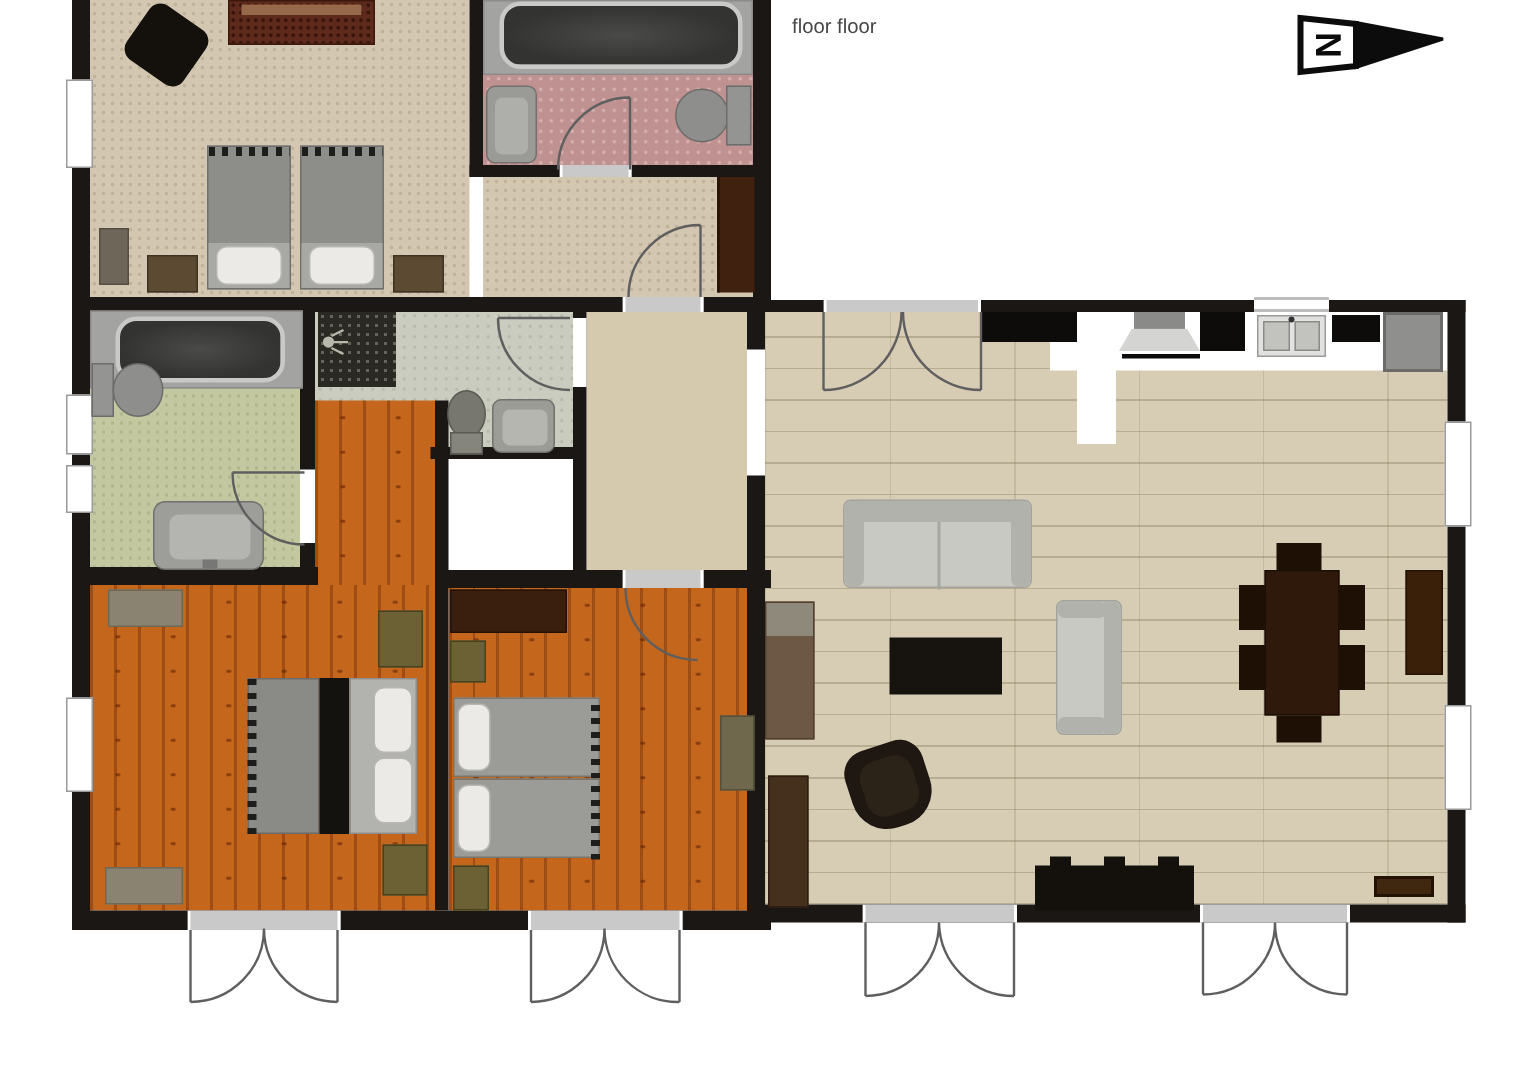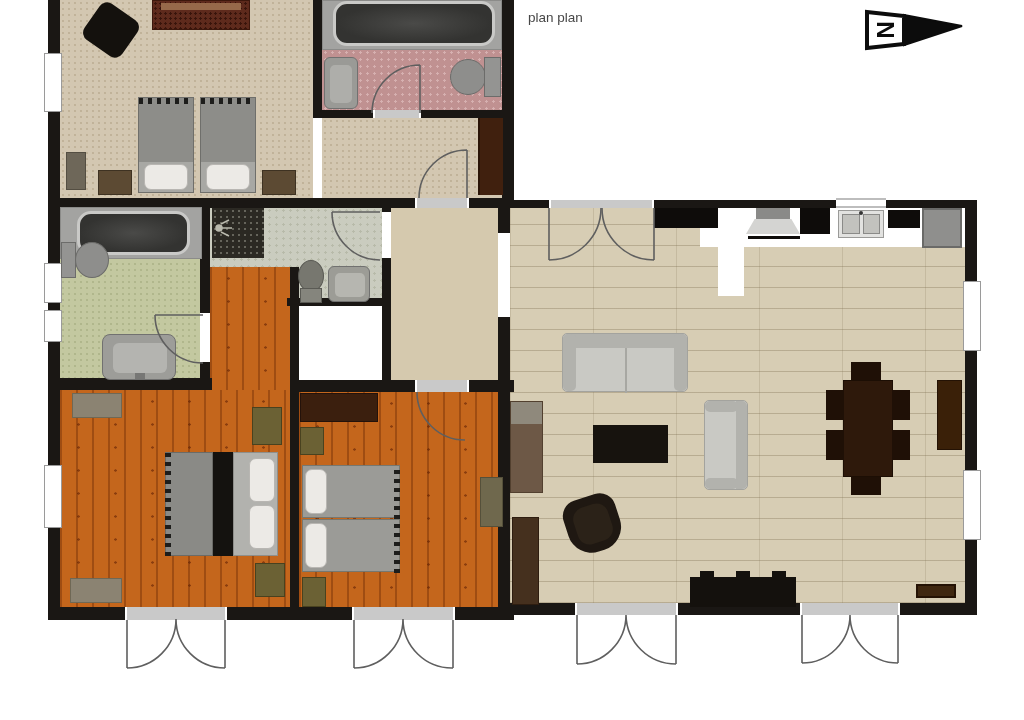--- a/index.html
+++ b/index.html
@@ -251,16 +251,16 @@
     </g>
 
     <g>
       <polygon points="867,12 904,16 904,44 867,48" fill="#ffffff" stroke="#0c0c0c" stroke-width="4"></polygon>
       <polygon points="904,15 962,26 904,45" fill="#0c0c0c" stroke="#0c0c0c" stroke-width="2"></polygon>
       <text x="885" y="30" transform="rotate(90 885 30)" text-anchor="middle" dominant-baseline="central" font-family="Liberation Sans, sans-serif" font-size="24" font-weight="bold" fill="#0c0c0c">N</text>
     </g>
   </svg>
 
   <div id="title-block">
-    <div id="plan-subtitle">plan plan</div>
+    <div id="plan-subtitle">floor floor</div>
   </div>
 
 </div>
 
 </body></html>

